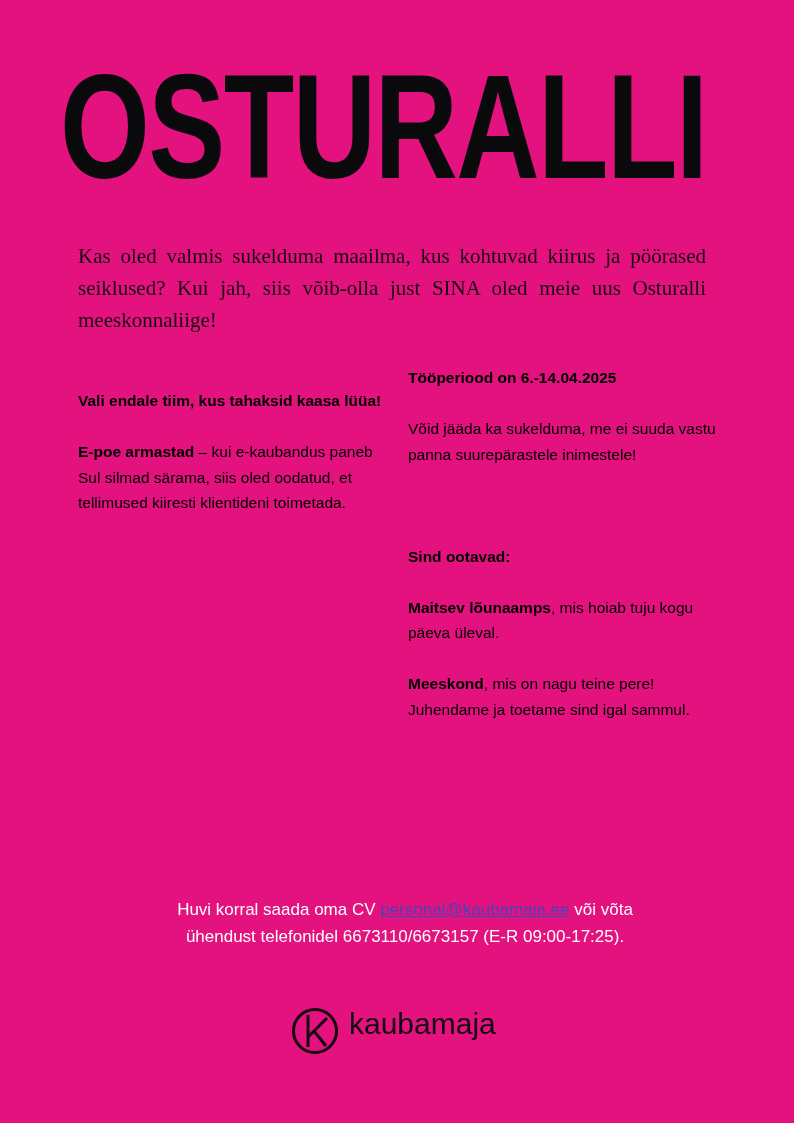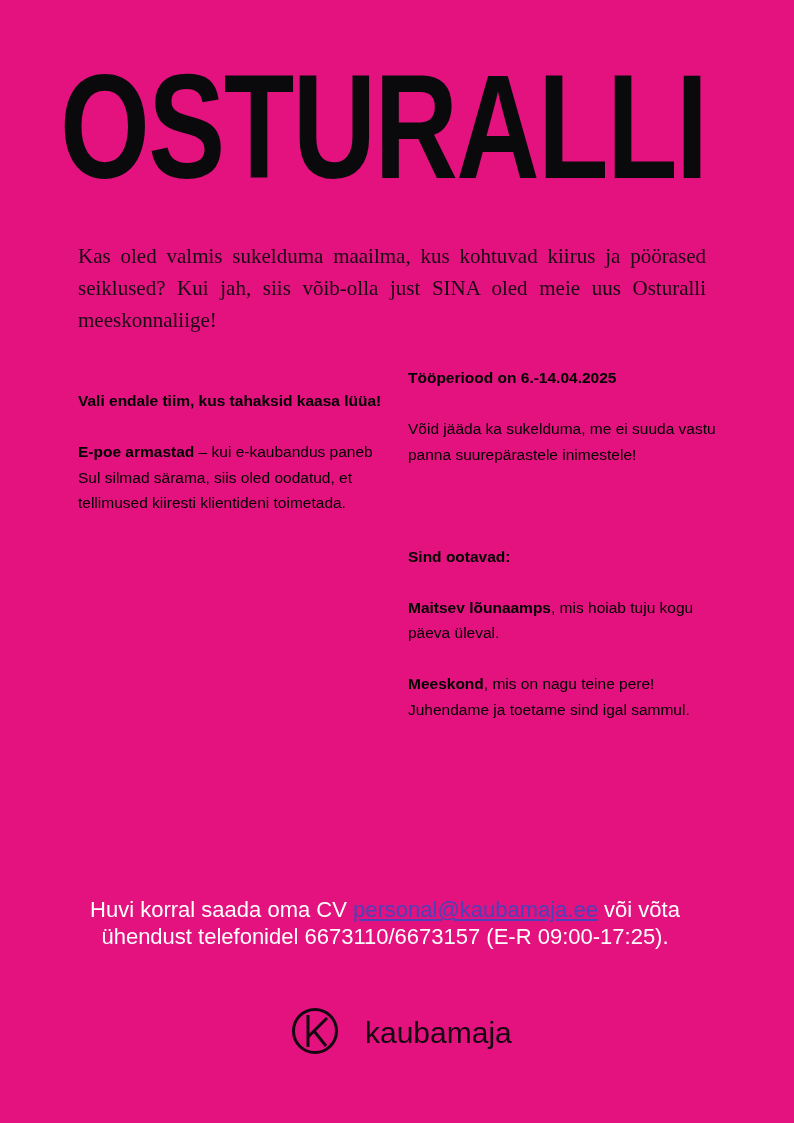--- a/index.html
+++ b/index.html
@@ -31,28 +31,28 @@
     color: #1a0a14;
     margin: 0;
     font-family: Liberation Serif, serif;
   }
   .col { position: absolute; width: 310px; font-size: 15.5px; line-height: 25.5px; color: #000000; }
   .col-left { left: 78px; top: 388px; }
   .col-right { left: 408px; top: 365px; }
   .col p { margin: 0 0 25.5px 0; }
   .col b { font-weight: bold; }
   .contact {
-    position: absolute; left: 48px; top: 896px; width: 674px;
+    position: absolute; left: 68px; top: 896px; width: 674px;
     text-align: center; color: #ffffff;
-    font-size: 22px; line-height: 27px;
+    font-size: 17px; line-height: 27px;
   }
   .contact a { color: #4b42b8; text-decoration: underline; }
   .logo {
     position: absolute; left: 291px; top: 1007px;
-    display: flex; align-items: center; gap: 26px;
+    display: flex; align-items: flex-start; gap: 10px;
   }
   .logo-text { font-size: 30px; color: #140810; letter-spacing: 0px; }
 </style>
 </head>
 <body>
 
 <h1 class="title">OSTURALLI</h1>
 
 <p class="intro">Kas oled valmis sukelduma maailma, kus kohtuvad kiirus ja pöörased seiklused? Kui jah, siis võib-olla just SINA oled meie uus Osturalli meeskonnaliige!</p>
 

